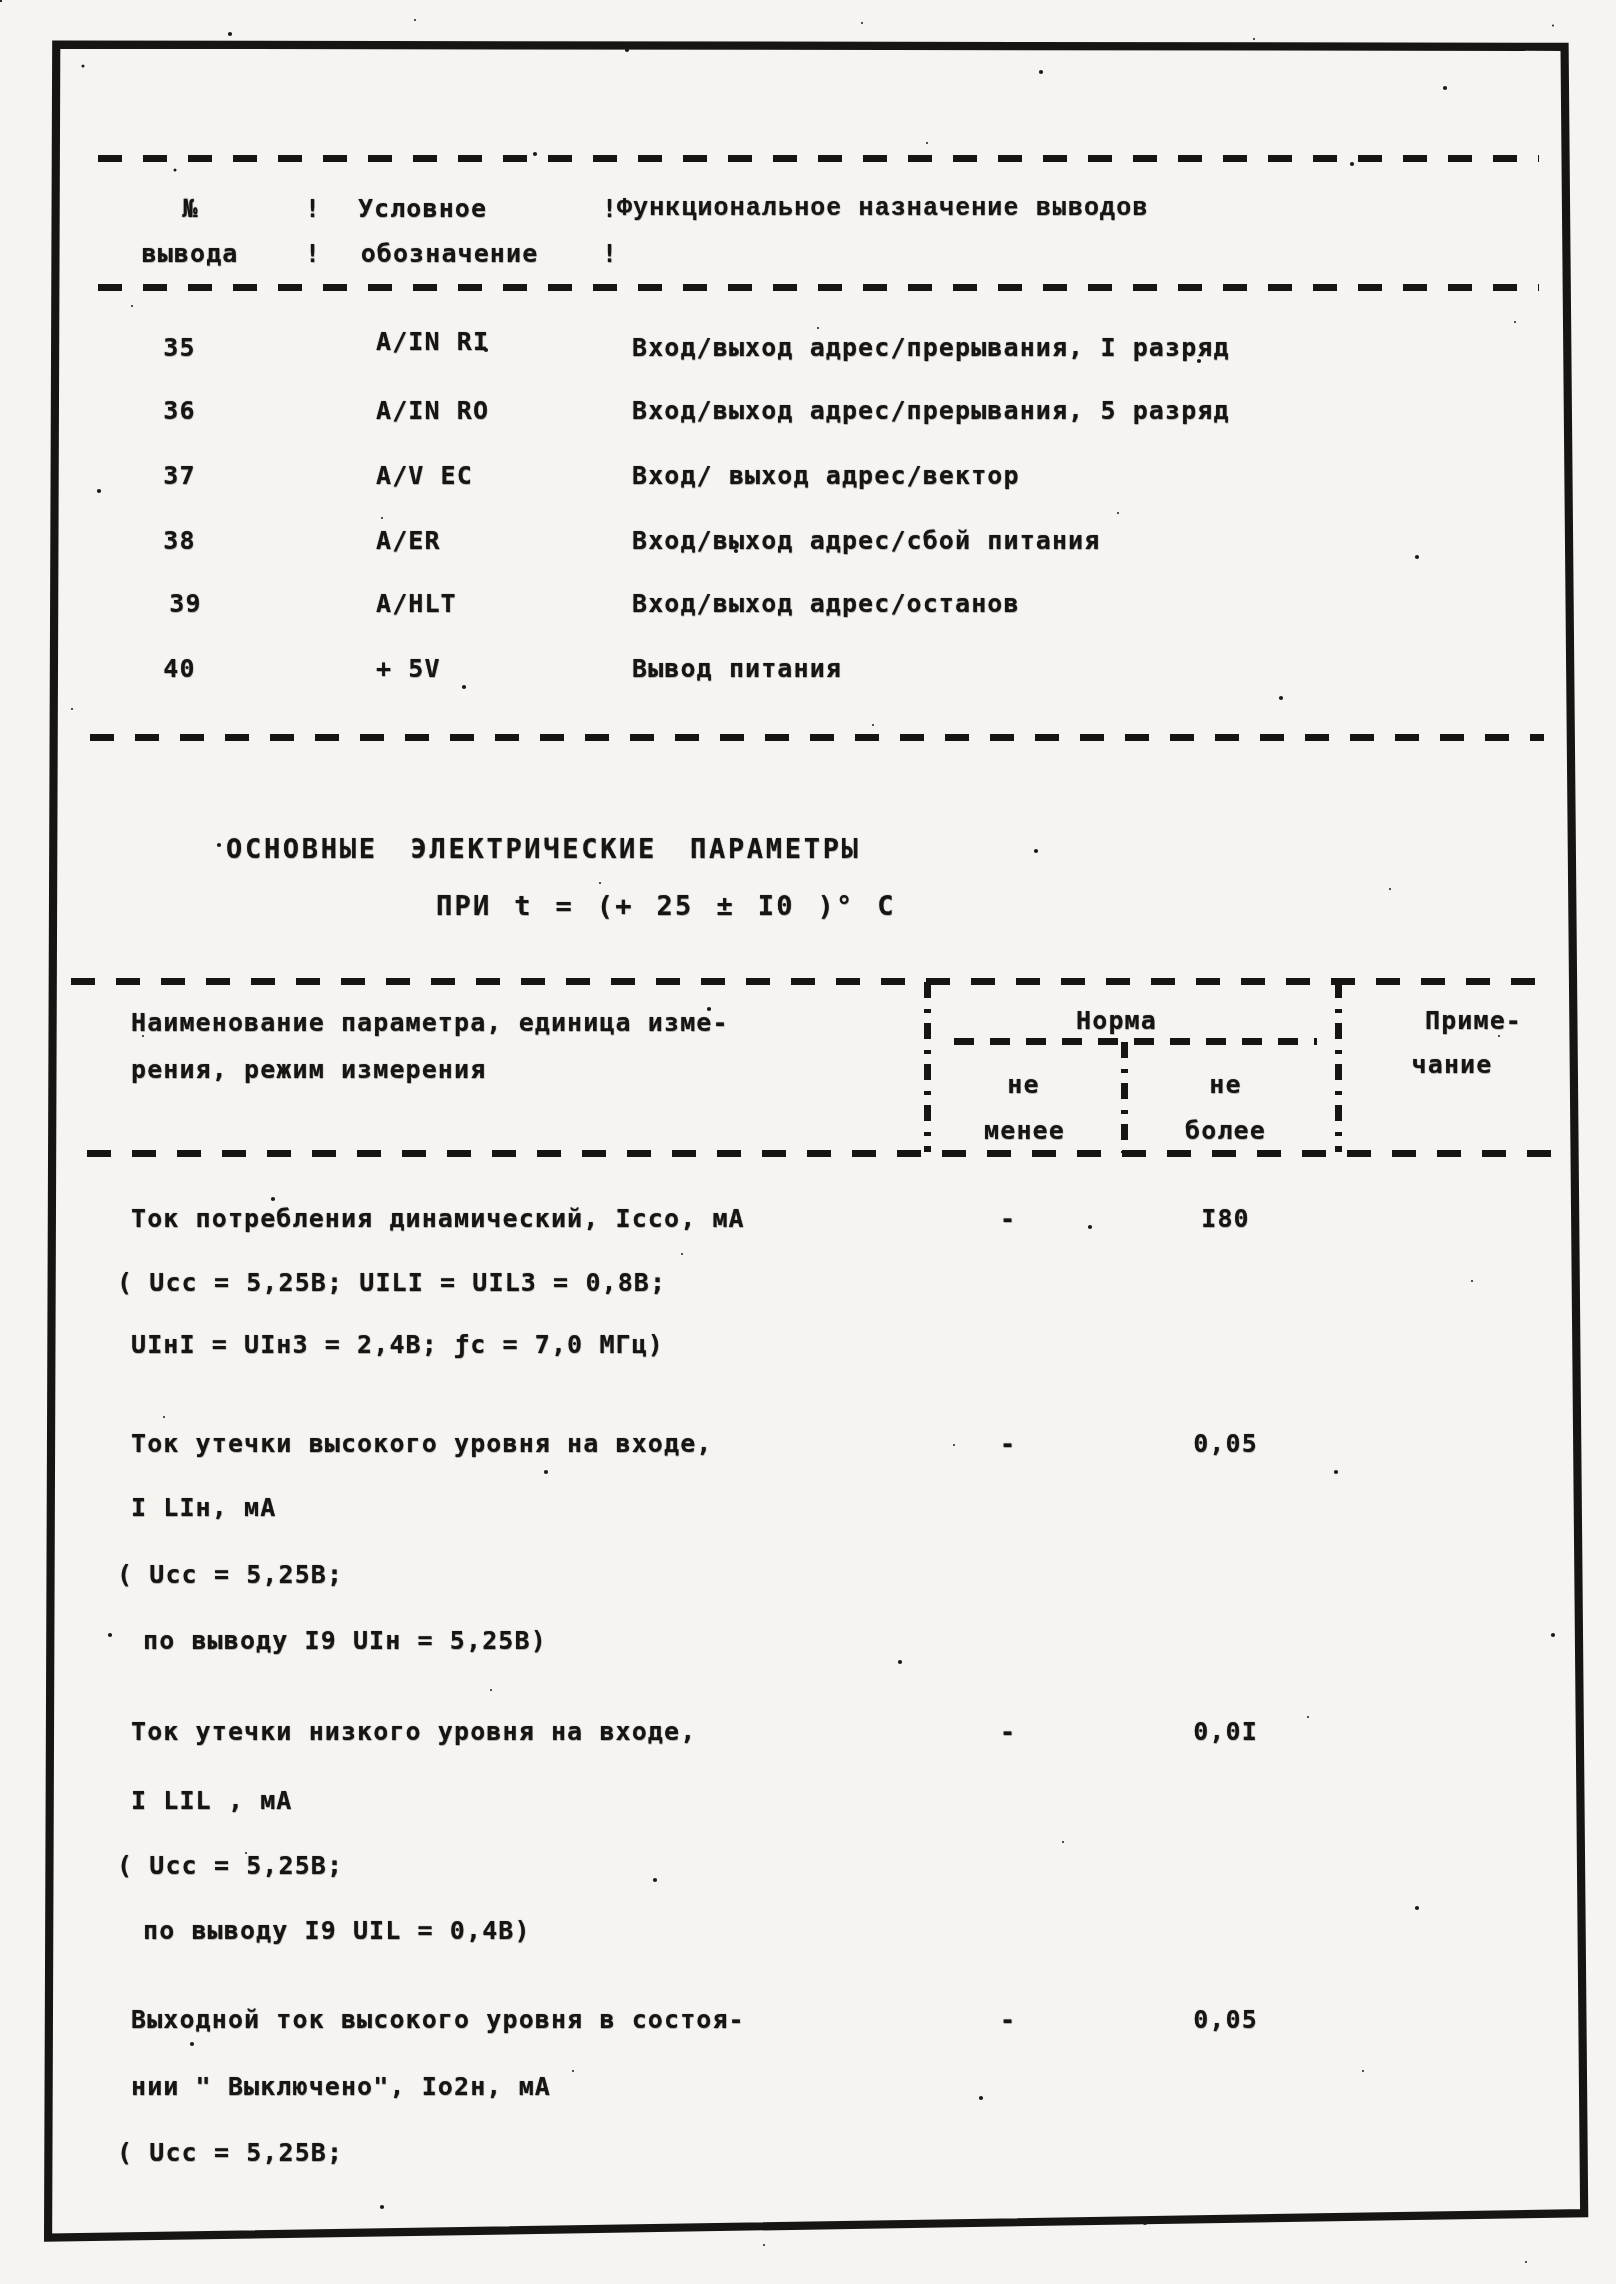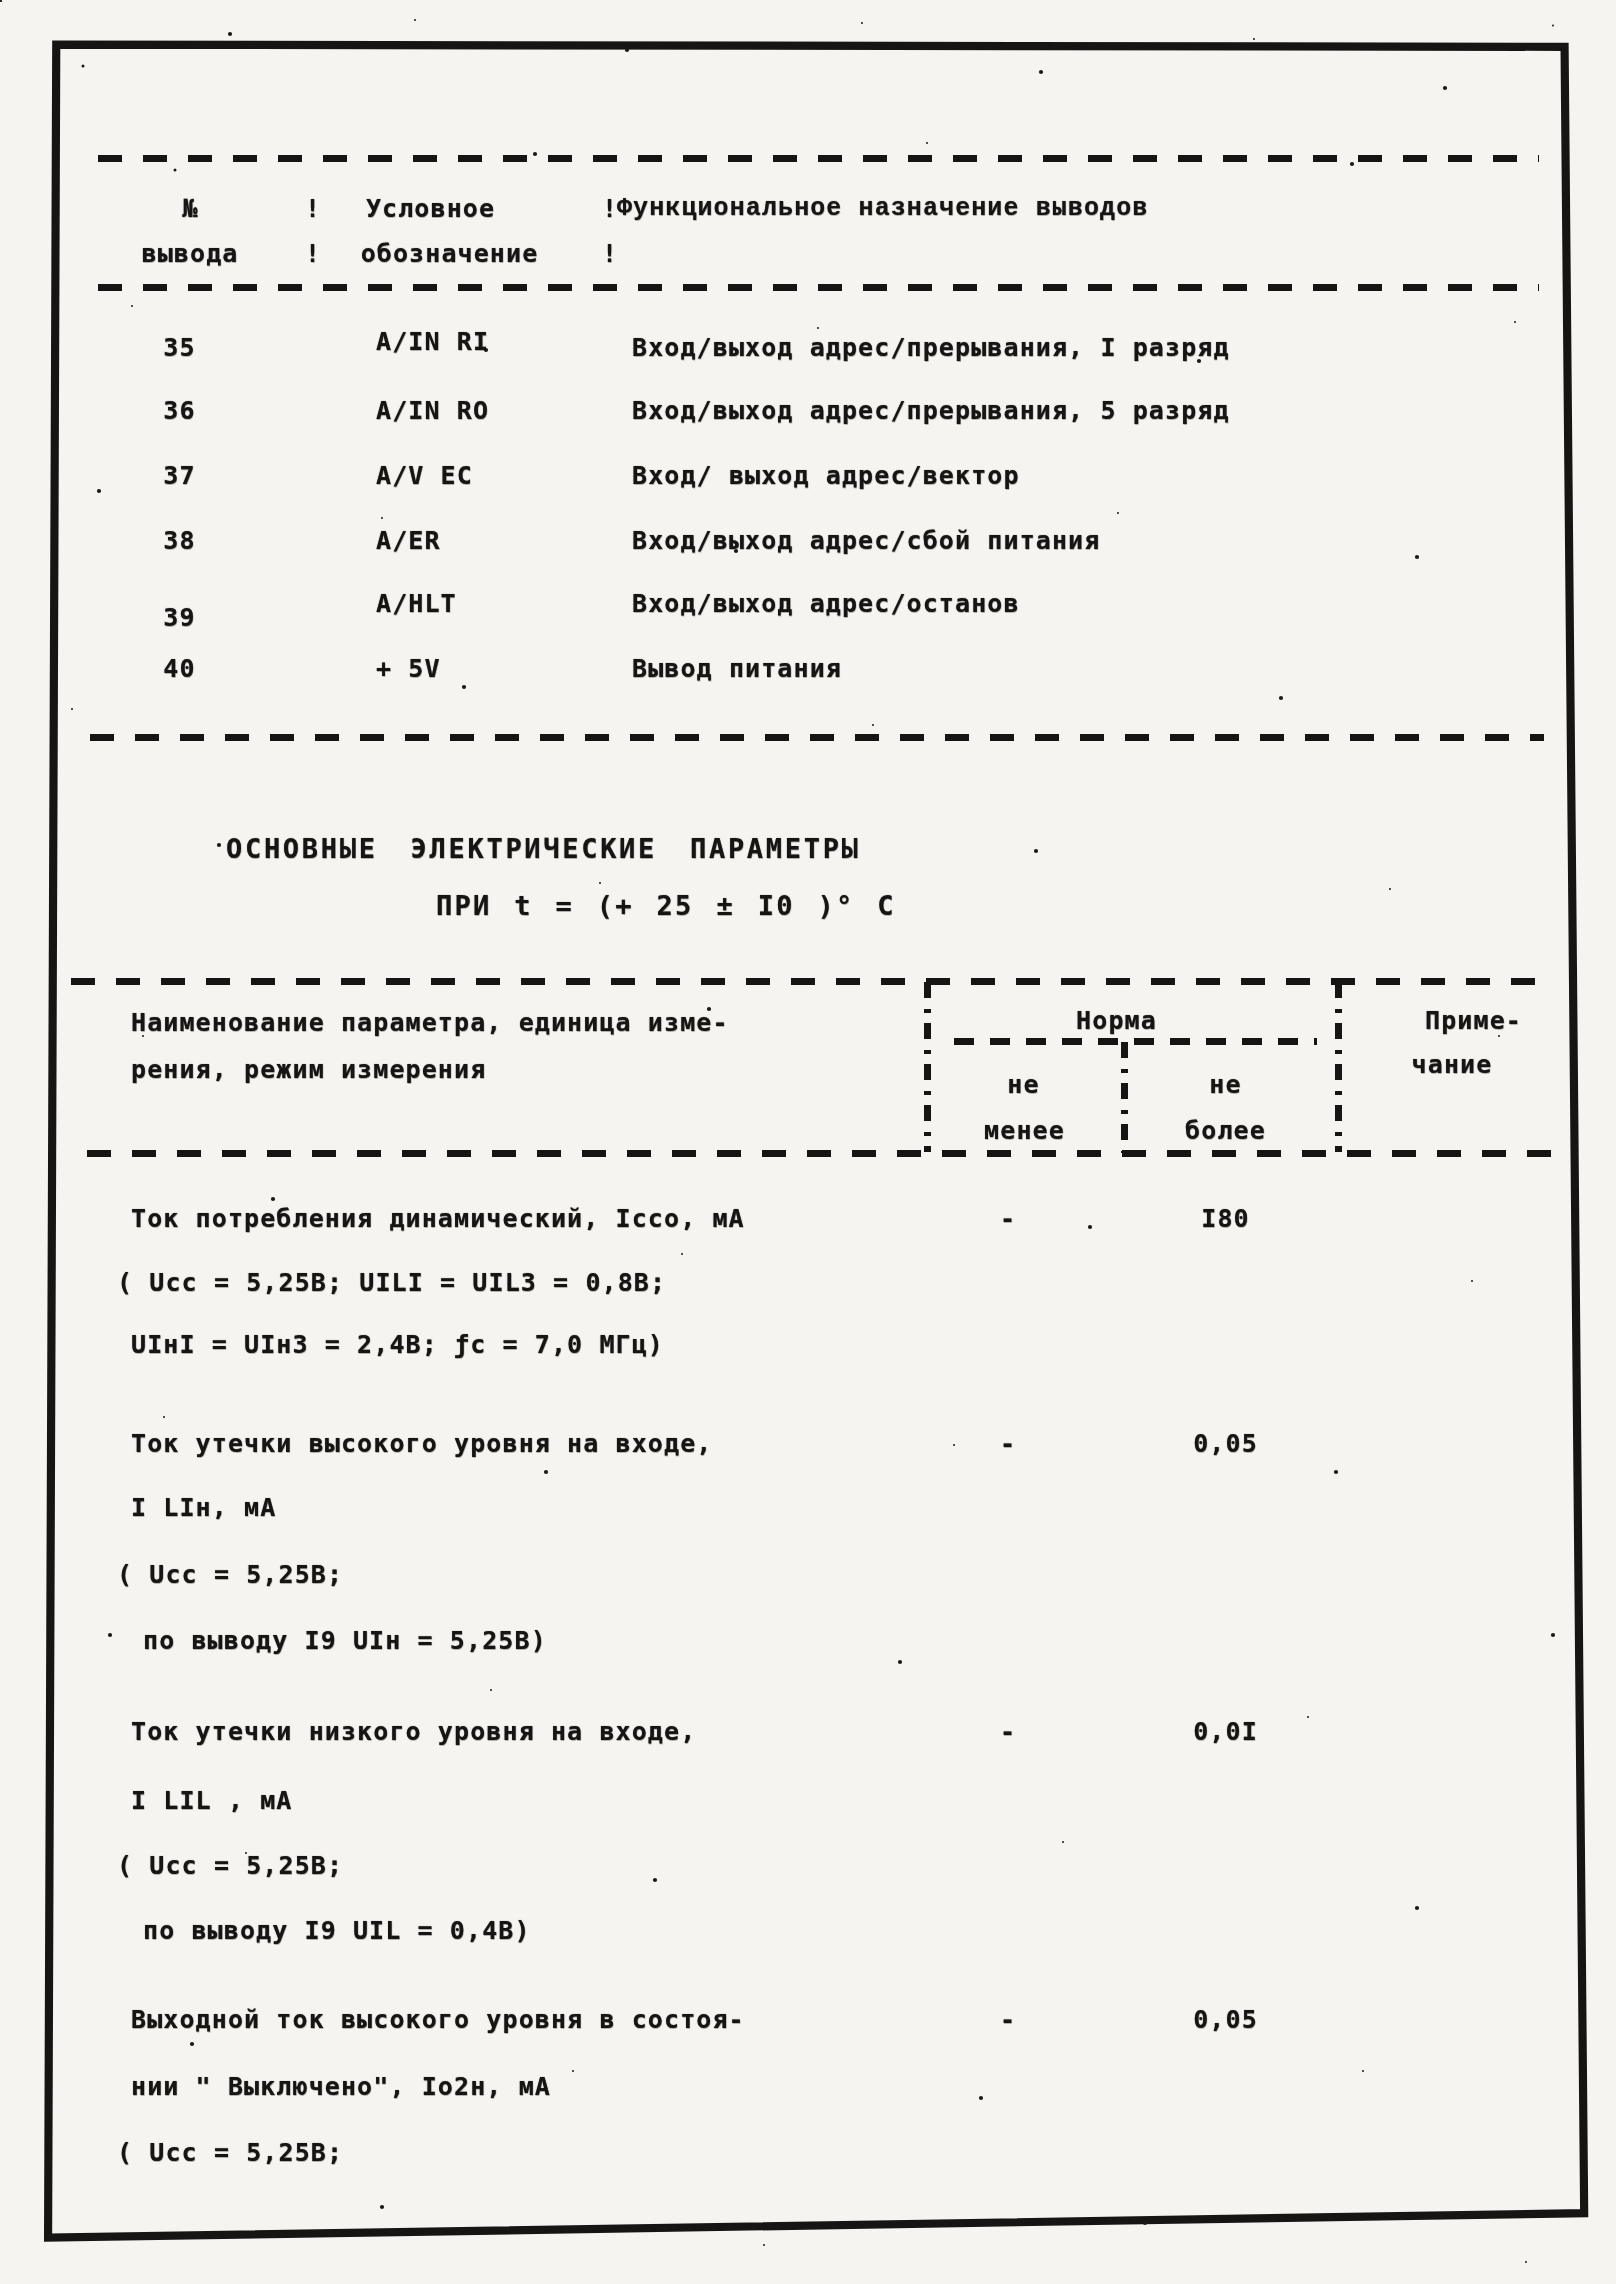--- a/index.html
+++ b/index.html
@@ -70,21 +70,21 @@
     <path d="M103,82 L2872,86 L2908,4063 L88,4108 Z" fill="none" stroke="#171513" stroke-width="15"></path>
   </svg>
 
   <div class="speck" style="left:0;top:0;"></div>
   <div class="speck2" style="left:0;top:0;"></div>
 
   <div class="hdash" style="left:98px;top:155px;width:1441px;"></div>
 
   <div class="t ctr" style="left:125px;top:195px;width:131px;">№</div>
   <div class="t" style="left:305px;top:195px;">!</div>
-  <div class="t ctr" style="left:338px;top:195px;width:185px;text-align:center;">Условное</div>
+  <div class="t ctr" style="left:330px;top:195px;width:185px;text-align:center;">Условное</div>
   <div class="t" style="left:602px;top:195px;">!</div>
   <div class="t" style="left:617px;top:195px;font-family:Liberation Mono, monospace;">Функциональное назначение выводов</div>
 
   <div class="t ctr" style="left:103px;top:240px;width:174px;">вывода</div>
   <div class="t" style="left:305px;top:240px;">!</div>
   <div class="t ctr" style="left:327px;top:240px;width:245px;">обозначение</div>
   <div class="t" style="left:602px;top:240px;">!</div>
 
   <div class="hdash" style="left:98px;top:284px;width:1441px;"></div>
 
@@ -102,21 +102,21 @@
     <div class="t ctr" style="left:125px;top:462px;width:109px;">37</div>
     <div class="t" style="left:376px;top:462px;">A/V EC</div>
     <div class="t" style="left:632px;top:462px;">Вход/ выход адрес/вектор</div>
   </div>
   <div>
     <div class="t ctr" style="left:125px;top:527px;width:109px;">38</div>
     <div class="t" style="left:376px;top:527px;">A/ER</div>
     <div class="t" style="left:632px;top:527px;">Вход/выход адрес/сбой питания</div>
   </div>
   <div>
-    <div class="t ctr" style="left:125px;top:590px;width:109px;margin-top:14px;">39</div>
+    <div class="t ctr" style="left:131px;top:590px;width:109px;">39</div>
     <div class="t" style="left:376px;top:590px;">A/HLT</div>
     <div class="t" style="left:632px;top:590px;">Вход/выход адрес/останов</div>
   </div>
   <div>
     <div class="t ctr" style="left:125px;top:655px;width:109px;">40</div>
     <div class="t" style="left:376px;top:655px;">+ 5V</div>
     <div class="t" style="left:632px;top:655px;">Вывод питания</div>
   </div>
 
   <div class="hdash" style="left:90px;top:734px;width:1454px;"></div>

